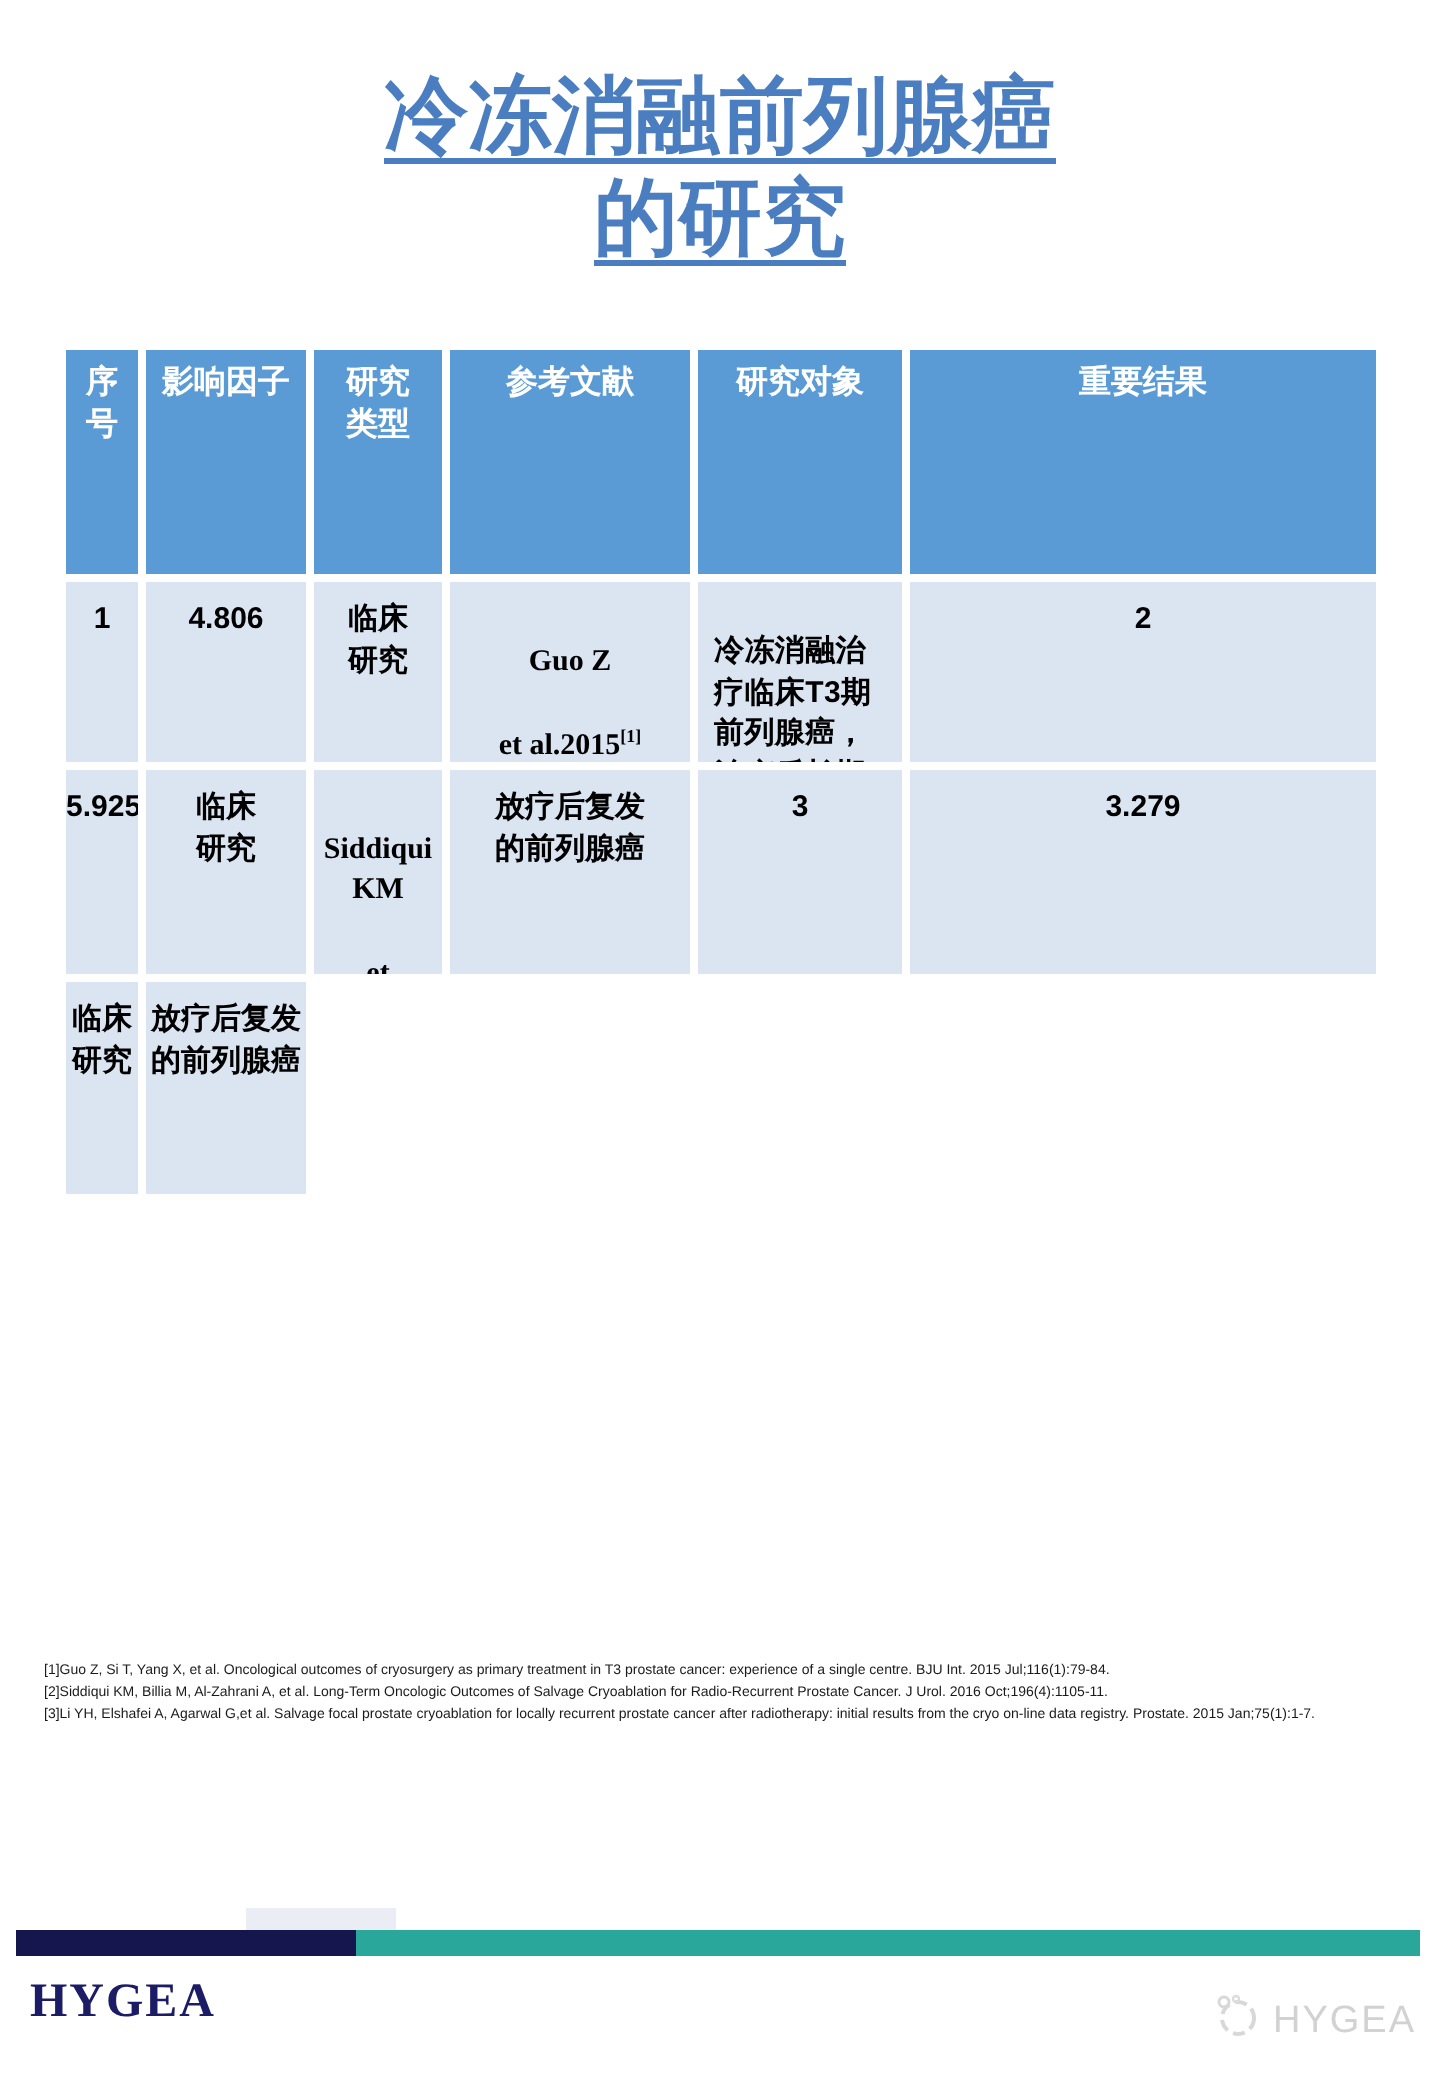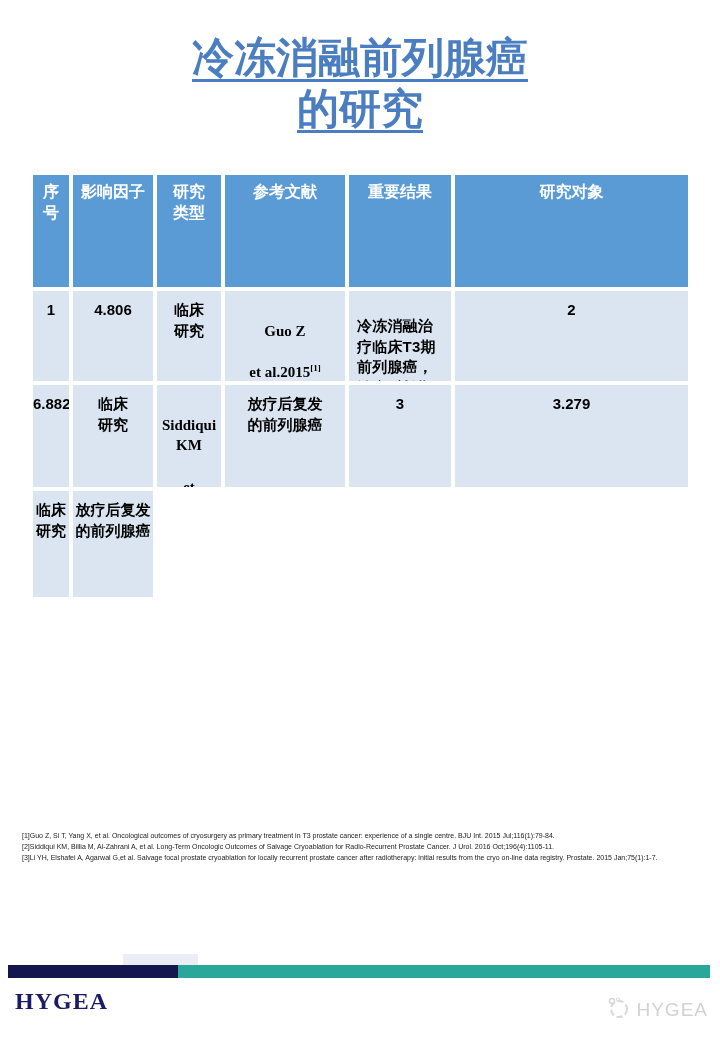--- a/index.html
+++ b/index.html
@@ -85,35 +85,35 @@
   </div>
 
   <div class="rtable">
 
     <div class="th">序
 号</div>
     <div class="th">影响因子</div>
     <div class="th">研究
 类型</div>
     <div class="th">参考文献</div>
+    <div class="th">研究对象</div>
     <div class="th">重要结果</div>
-    <div class="th">研究对象</div>
 
     <div class="td">1</div>
     <div class="td">4.806</div>
     <div class="td">临床
 研究</div>
     <div class="td">
       <div class="ref-l1">Guo Z</div>
       <div class="ref-l2"><span>et al.2015</span><sup>[1]</sup></div>
     </div>
     <div class="td c-result">冷冻消融治疗临床T3期前列腺癌，治疗后长期生存满意。5年总生存率和癌症特异性生存率分别为85.3％和92.0％。</div>
 
     <div class="td">2</div>
-    <div class="td">6.882</div>
+    <div class="td">5.925</div>
     <div class="td">临床
 研究</div>
     <div class="td">
       <div class="ref-l1">Siddiqui KM</div>
       <div class="ref-l2"><span>et al.2016</span><sup>[2]</sup></div>
     </div>
     <div class="td">放疗后复发
 的前列腺癌</div>
 
     <div class="td">3</div>

